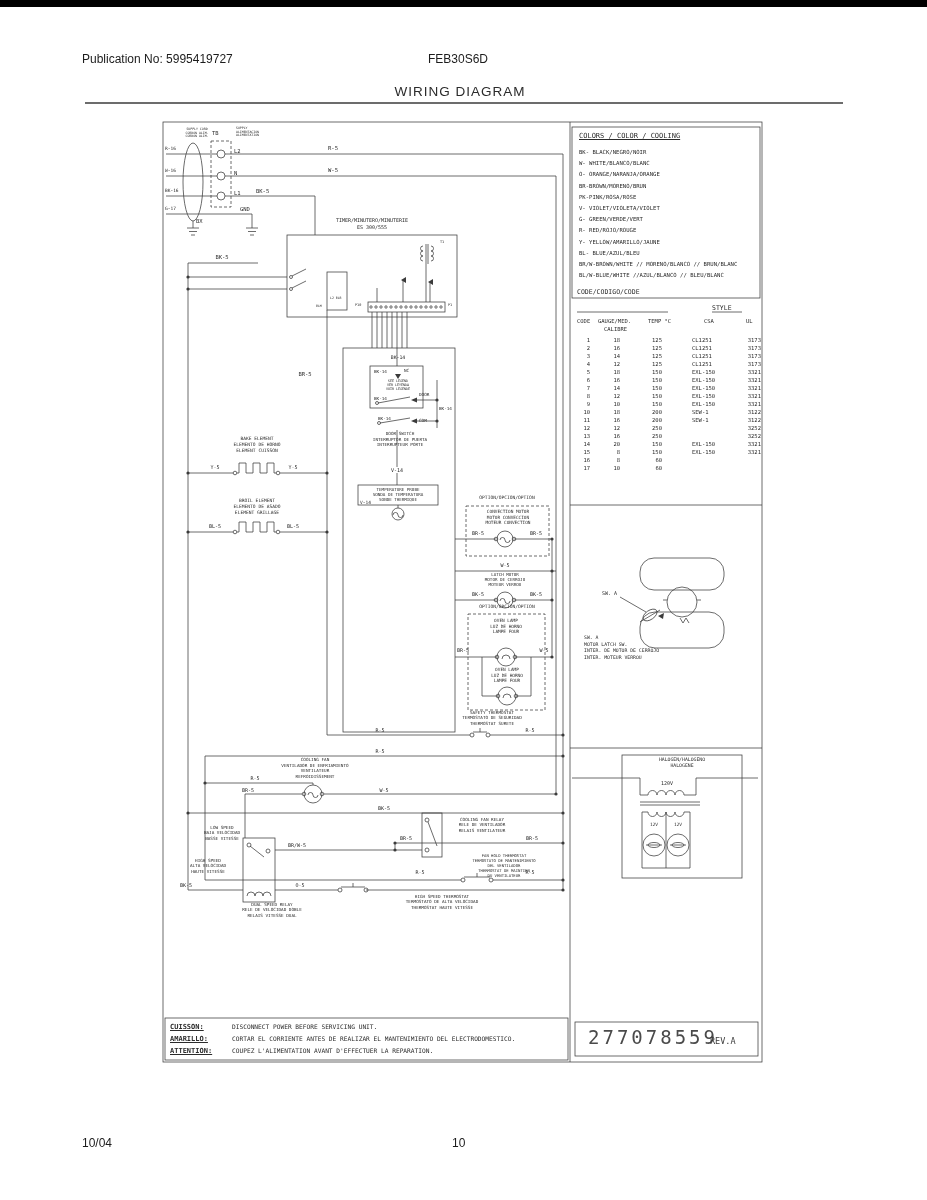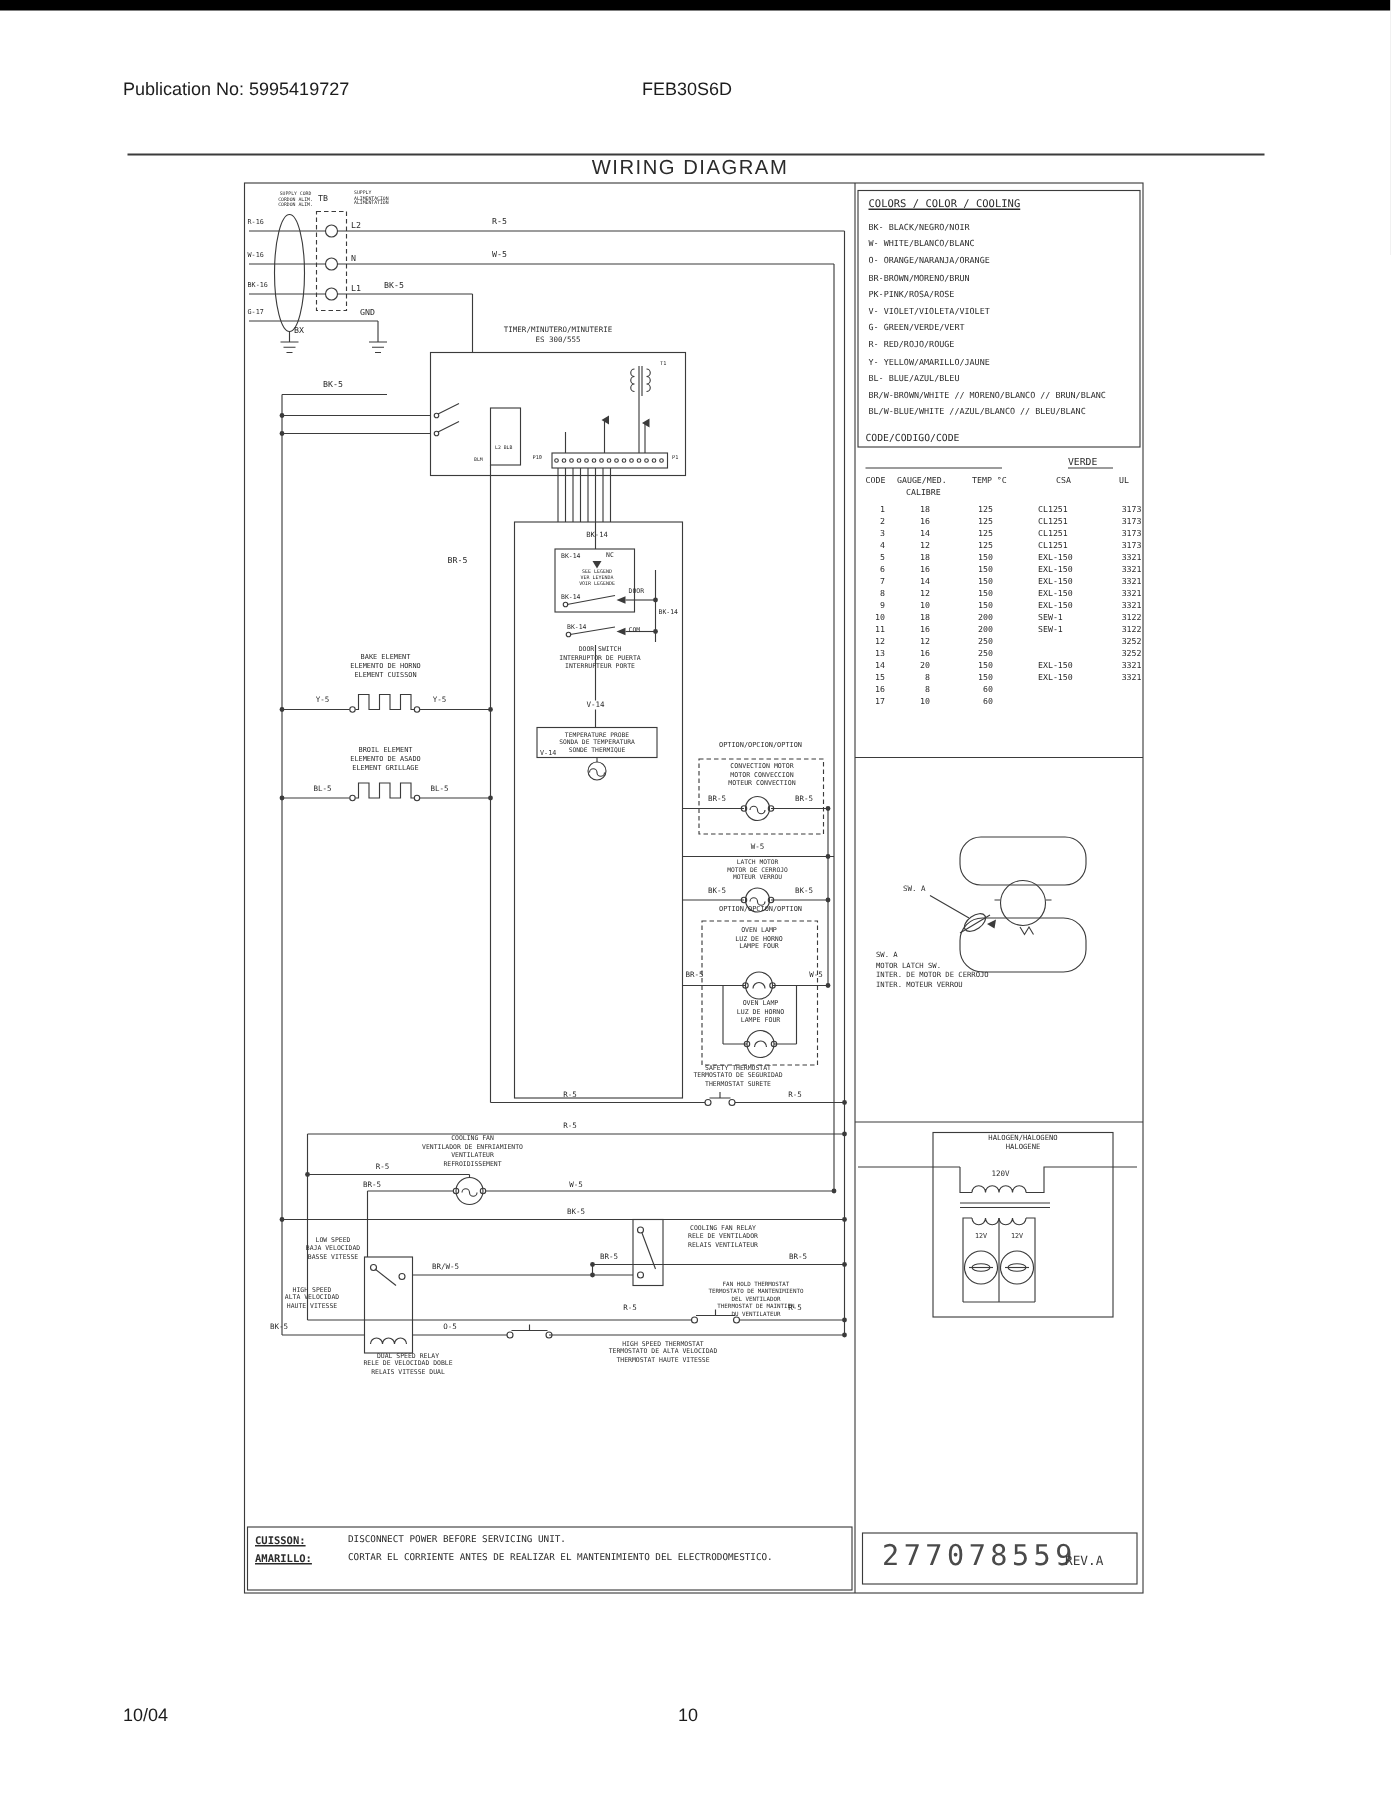--- a/index.html
+++ b/index.html
@@ -36,21 +36,21 @@
   .rev{position:absolute;left:710px;top:1036px;font-size:8.5px;color:#3b3b3b;}
 </style>
 </head>
 <body>
 
 <div class="page">
   <div class="topbar"></div>
 
   <div class="hdr" style="left:82px;top:52px;font-size:12px;">Publication No: 5995419727</div>
   <div class="hdr" style="left:428px;top:52px;font-size:12px;">FEB30S6D</div>
-  <div class="hdr c lb" style="left:460px;top:84px;font-size:13.5px;letter-spacing:1px;font-family:'Liberation Sans',sans-serif;margin-top:20px;">WIRING DIAGRAM</div>
+  <div class="hdr c lb" style="left:460px;top:84px;font-size:13.5px;letter-spacing:1px;font-family:'Liberation Sans',sans-serif;">WIRING DIAGRAM</div>
 
   <div class="hdr" style="left:82px;top:1136px;font-size:12px;">10/04</div>
   <div class="hdr" style="left:452px;top:1136px;font-size:12px;">10</div>
 
   <svg width="927" height="1200" viewBox="0 0 927 1200">
     <g class="st">
       <line x1="85" y1="103" x2="843" y2="103" stroke-width="1.4"></line>
       <rect x="163" y="122" width="599" height="940"></rect>
       <line x1="570" y1="122" x2="570" y2="1062"></line>
       <rect x="572" y="127" width="188" height="171"></rect>
@@ -292,21 +292,21 @@
       <div class="color-line">V- VIOLET/VIOLETA/VIOLET</div>
       <div class="color-line">G- GREEN/VERDE/VERT</div>
       <div class="color-line">R- RED/ROJO/ROUGE</div>
       <div class="color-line">Y- YELLOW/AMARILLO/JAUNE</div>
       <div class="color-line">BL- BLUE/AZUL/BLEU</div>
       <div class="color-line">BR/W-BROWN/WHITE // MORENO/BLANCO // BRUN/BLANC</div>
       <div class="color-line">BL/W-BLUE/WHITE //AZUL/BLANCO // BLEU/BLANC</div>
     </div>
 
   <div class="lb" style="left:577px;top:288px;font-size:6.5px;">CODE/CODIGO/CODE</div>
-  <div class="lb" style="left:712px;top:304px;font-size:6.5px;">VERDE</div>
+  <div class="lb" style="left:712px;top:304px;font-size:6.5px;">STYLE</div>
   <div class="lb" style="left:577px;top:318px;font-size:5.5px;">CODE</div>
   <div class="lb" style="left:598px;top:318px;font-size:5.5px;">GAUGE/MED.</div>
   <div class="lb" style="left:604px;top:326px;font-size:5.5px;">CALIBRE</div>
   <div class="lb" style="left:648px;top:318px;font-size:5.5px;">TEMP °C</div>
   <div class="lb" style="left:704px;top:318px;font-size:5.5px;">CSA</div>
   <div class="lb" style="left:746px;top:318px;font-size:5.5px;">UL</div>
   <div class="wire-table">
 
       <div class="wt-row">
         <span class="c-code">1</span>
@@ -465,20 +465,24 @@
       <div class="ca-row">
         <span class="ca-label">CUISSON:</span>
         <span class="ca-text">DISCONNECT POWER BEFORE SERVICING UNIT.</span>
       </div>
 
       <div class="ca-row">
         <span class="ca-label">AMARILLO:</span>
         <span class="ca-text">CORTAR EL CORRIENTE ANTES DE REALIZAR EL MANTENIMIENTO DEL ELECTRODOMESTICO.</span>
       </div>
 
+      <div class="ca-row">
+        <span class="ca-label">ATTENTION:</span>
+        <span class="ca-text">COUPEZ L'ALIMENTATION AVANT D'EFFECTUER LA REPARATION.</span>
+      </div>
     </div>
 
   <div class="lb" style="left:212px;top:130px;font-size:5.5px;">TB</div>
   <div class="lb c" style="left:197px;top:128px;font-size:3.2px;line-height:1.15;">SUPPLY CORD
 CORDON ALIM.
 CORDON ALIM.</div>
   <div class="lb" style="left:236px;top:127px;font-size:3.2px;line-height:1.15;">SUPPLY
 ALIMENTACION
 ALIMENTATION</div>
   <div class="lb" style="left:165px;top:146px;font-size:4.5px;">R-16</div>

